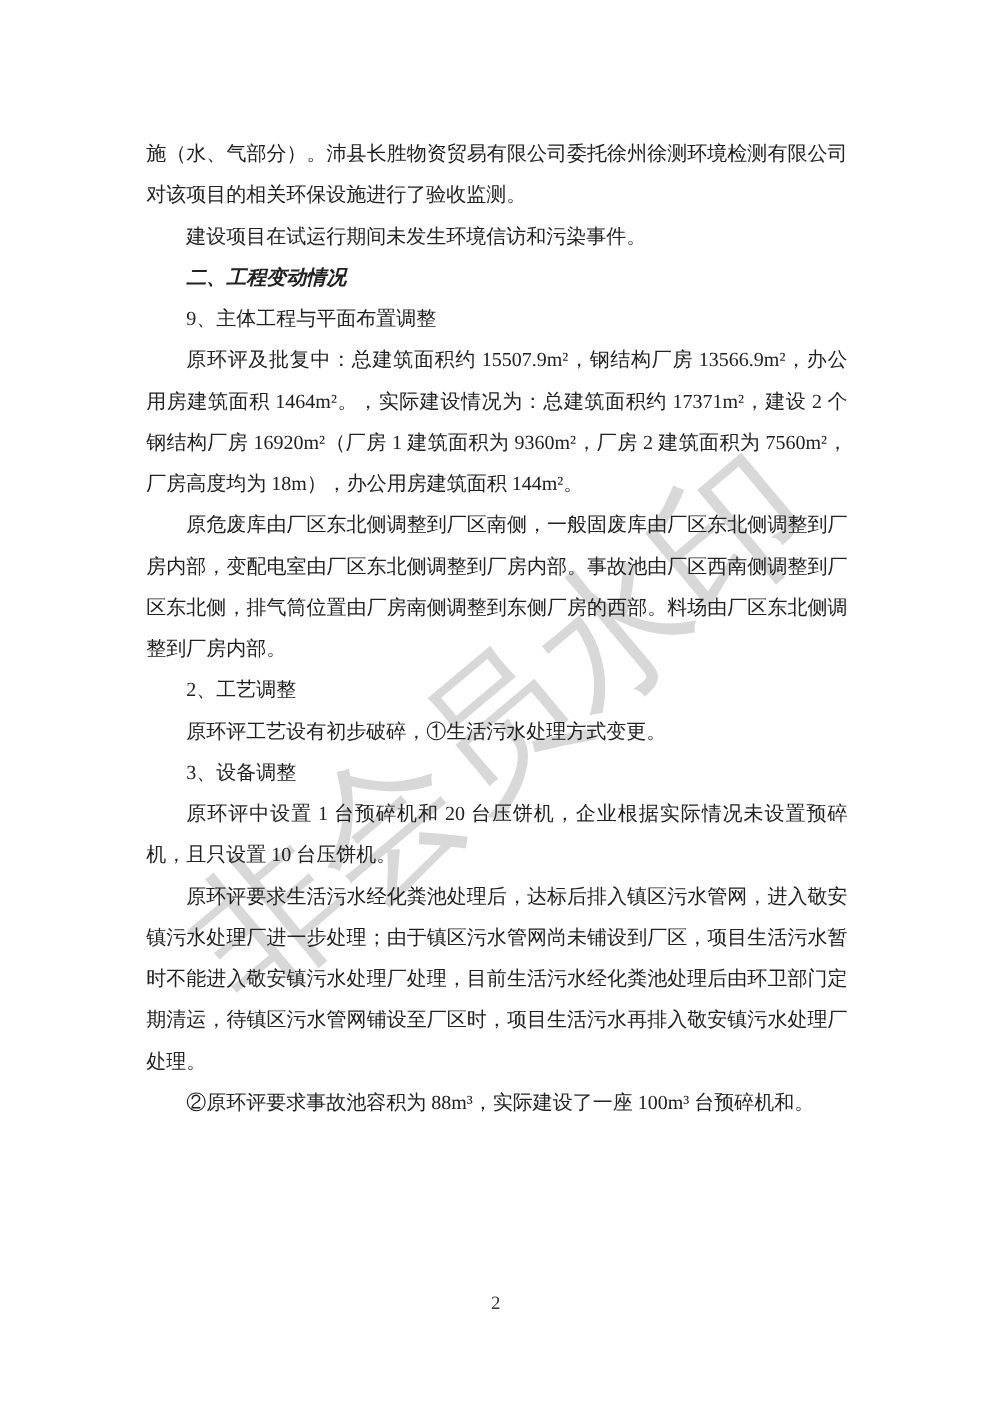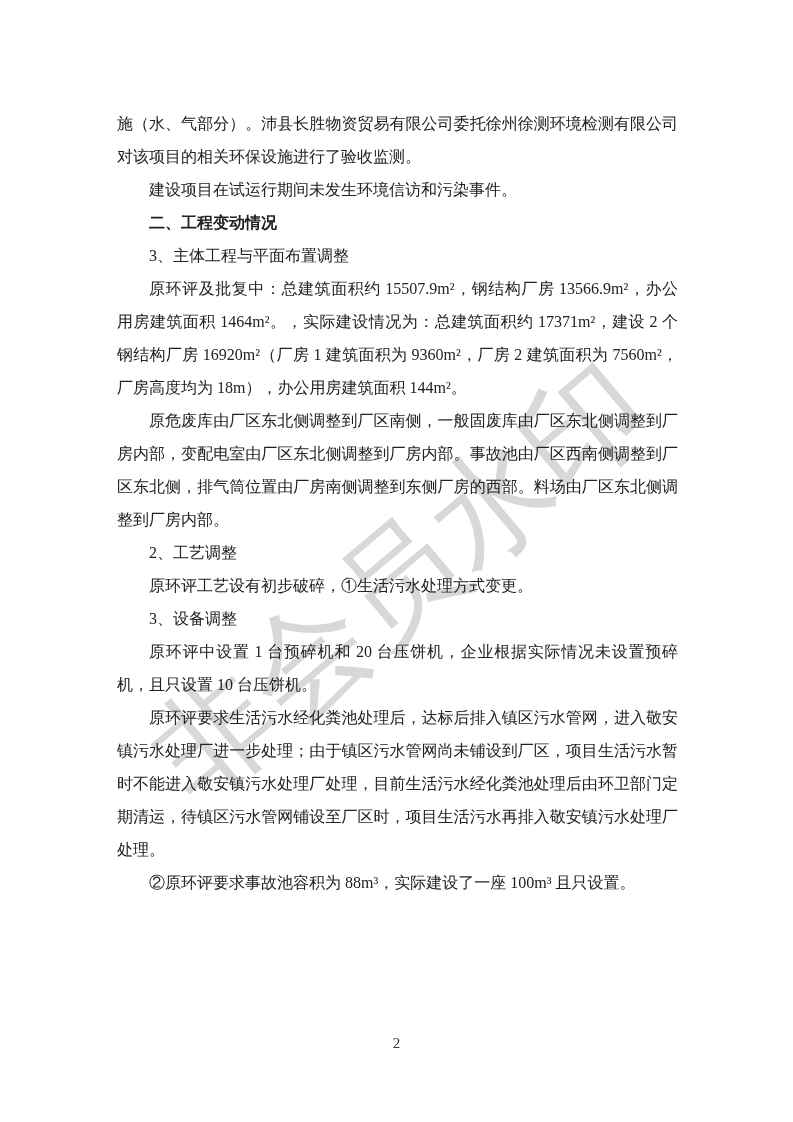--- a/index.html
+++ b/index.html
@@ -44,20 +44,21 @@
   }
   .content p {
     margin: 0;
     padding: 0;
   }
   .indent {
     text-indent: 2em;
   }
   .bold {
     font-weight: bold;
+    font-style: italic;
   }
   .page-number {
     position: absolute;
     left: 0;
     right: 0;
     top: 1033px;
     text-align: center;
     font-size: 15px;
     line-height: 20px;
     color: #333333;
@@ -68,26 +69,26 @@
 <body>
 
 <div class="page">
 
   <div class="watermark">非会员水印</div>
 
   <div class="content">
     <p>施（水、气部分）。沛县长胜物资贸易有限公司委托徐州徐测环境检测有限公司对该项目的相关环保设施进行了验收监测。</p>
     <p class="indent">建设项目在试运行期间未发生环境信访和污染事件。</p>
     <p class="indent bold">二、工程变动情况</p>
-    <p class="indent">3、主体工程与平面布置调整</p>
+    <p class="indent">9、主体工程与平面布置调整</p>
     <p class="indent">原环评及批复中：总建筑面积约 15507.9m²，钢结构厂房 13566.9m²，办公用房建筑面积 1464m²。，实际建设情况为：总建筑面积约 17371m²，建设 2 个钢结构厂房 16920m²（厂房 1 建筑面积为 9360m²，厂房 2 建筑面积为 7560m²，厂房高度均为 18m），办公用房建筑面积 144m²。</p>
     <p class="indent">原危废库由厂区东北侧调整到厂区南侧，一般固废库由厂区东北侧调整到厂房内部，变配电室由厂区东北侧调整到厂房内部。事故池由厂区西南侧调整到厂区东北侧，排气筒位置由厂房南侧调整到东侧厂房的西部。料场由厂区东北侧调整到厂房内部。</p>
     <p class="indent">2、工艺调整</p>
     <p class="indent">原环评工艺设有初步破碎，①生活污水处理方式变更。</p>
     <p class="indent">3、设备调整</p>
     <p class="indent">原环评中设置 1 台预碎机和 20 台压饼机，企业根据实际情况未设置预碎机，且只设置 10 台压饼机。</p>
     <p class="indent">原环评要求生活污水经化粪池处理后，达标后排入镇区污水管网，进入敬安镇污水处理厂进一步处理；由于镇区污水管网尚未铺设到厂区，项目生活污水暂时不能进入敬安镇污水处理厂处理，目前生活污水经化粪池处理后由环卫部门定期清运，待镇区污水管网铺设至厂区时，项目生活污水再排入敬安镇污水处理厂处理。</p>
-    <p class="indent">②原环评要求事故池容积为 88m³，实际建设了一座 100m³ 且只设置。</p>
+    <p class="indent">②原环评要求事故池容积为 88m³，实际建设了一座 100m³ 台预碎机和。</p>
   </div>
 
   <div class="page-number">2</div>
 
 </div>
 
 </body></html>

